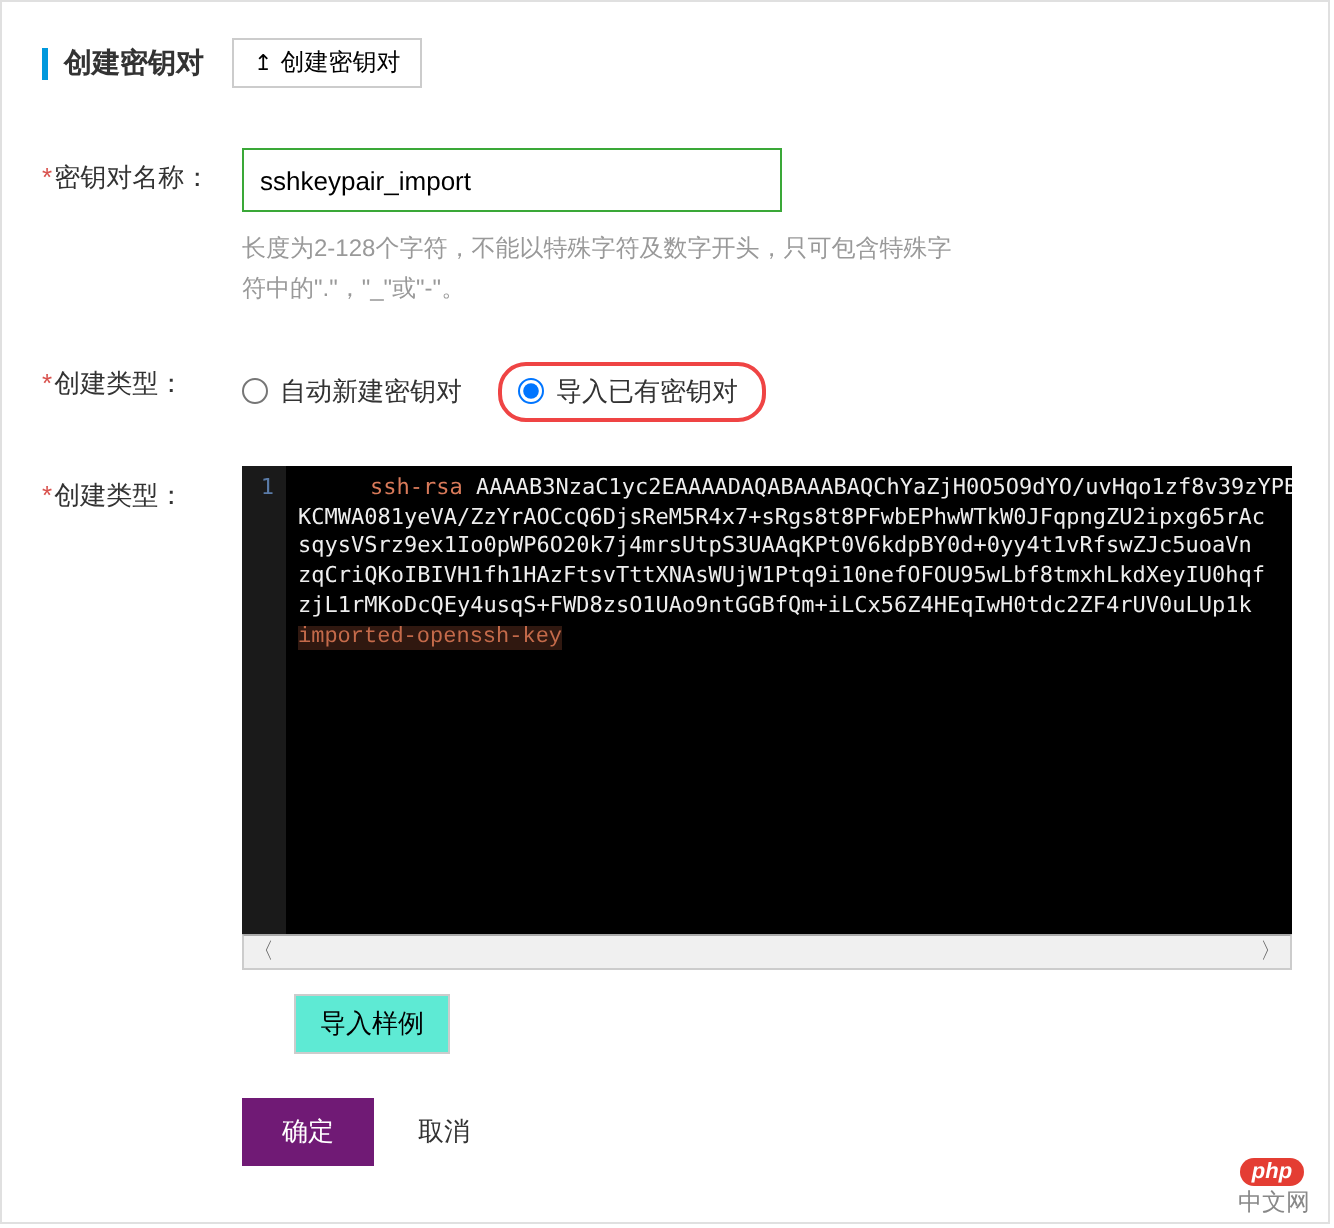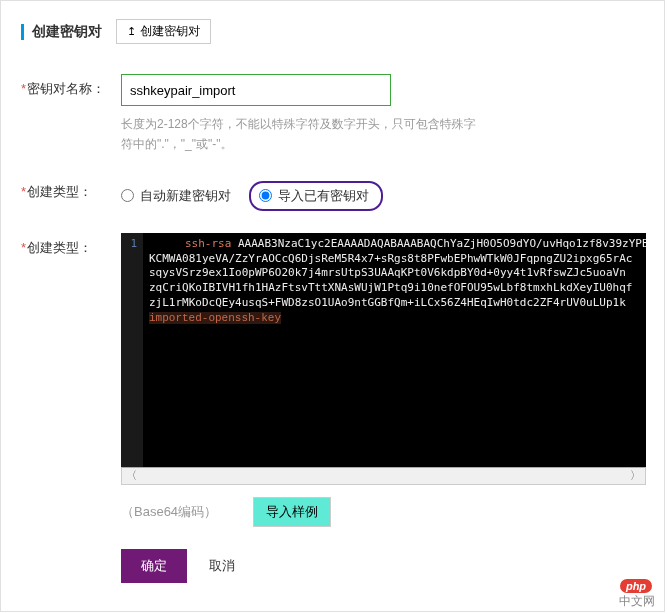--- a/index.html
+++ b/index.html
@@ -12,21 +12,21 @@
     .header-btn-icon { margin-right: 4px; font-size: 11px; }
     .form-row { display: flex; align-items: flex-start; margin-bottom: 22px; }
     .form-label { width: 100px; flex-shrink: 0; text-align: left; padding-top: 6px; font-size: 13px; }
     .req { color: #d9534f; margin-right: 1px; }
     .form-content { flex: 1; }
     .text-input { width: 270px; height: 32px; border: 1px solid #3aa838; padding: 0 8px; font-size: 13px; outline: none; }
     .hint { color: #999; font-size: 12px; margin-top: 8px; line-height: 1.7; width: 360px; }
     .radio-group { display: flex; align-items: center; padding-top: 4px; }
     .radio-item { display: flex; align-items: center; margin-right: 18px; cursor: pointer; }
     .radio-item input { margin-right: 6px; }
-    .radio-highlight { border: 2px solid #4c1d95; border-radius: 14px; padding: 4px 12px 4px 8px; display: flex; align-items: center; }
+    .radio-highlight { border: 2px solid #ef4444; border-radius: 14px; padding: 4px 12px 4px 8px; display: flex; align-items: center; }
     .code-wrap { width: 525px; }
     .code-editor { background: #000; height: 234px; display: flex; font-family: Consolas, monospace; font-size: 11px; overflow: hidden; }
     .line-numbers { background: #1a1a1a; color: #5a7ba8; width: 22px; text-align: right; padding: 4px 6px 0 0; flex-shrink: 0; }
     .code-body { padding: 4px 4px 0 6px; line-height: 1.35; white-space: pre; overflow: hidden; flex: 1; }
     .tok-key { color: #d97a5a; margin-left: 36px; }
     .tok-txt { color: #eee; }
     .tok-comment { color: #c46a4a; background: rgba(120,60,40,0.4); font-family: Liberation Mono, monospace; }
     .hscroll { height: 18px; background: #f0f0f0; border: 1px solid #ccc; border-top: 1px solid #aaa; display: flex; align-items: center; justify-content: space-between; padding: 0 4px; font-size: 11px; color: #666; }
     .hscroll-thumb { flex: 1; height: 10px; margin: 0 4px; position: relative; }
     .encoding-row { display: flex; align-items: center; margin-top: 12px; }
@@ -93,21 +93,20 @@
 zqCriQKoIBIVH1fh1HAzFtsvTttXNAsWUjW1Ptq9i10nefOFOU95wLbf8tmxhLkdXeyIU0hqf
 zjL1rMKoDcQEy4usqS+FWD8zsO1UAo9ntGGBfQm+iLCx56Z4HEqIwH0tdc2ZF4rUV0uLUp1k</span>
 <span class="tok-comment">imported-openssh-key</span></div>
         </div>
         <div class="hscroll">
           <span>〈</span>
           <div class="hscroll-thumb"></div>
           <span>〉</span>
         </div>
         <div class="encoding-row">
-          <span class="encoding-label">（Base64编码）</span>
           <button class="import-sample-btn">导入样例</button>
         </div>
       </div>
     </div>
   </div>
 
   <div class="actions">
     <button class="btn-primary">确定</button>
     <button class="btn-secondary">取消</button>
   </div>

